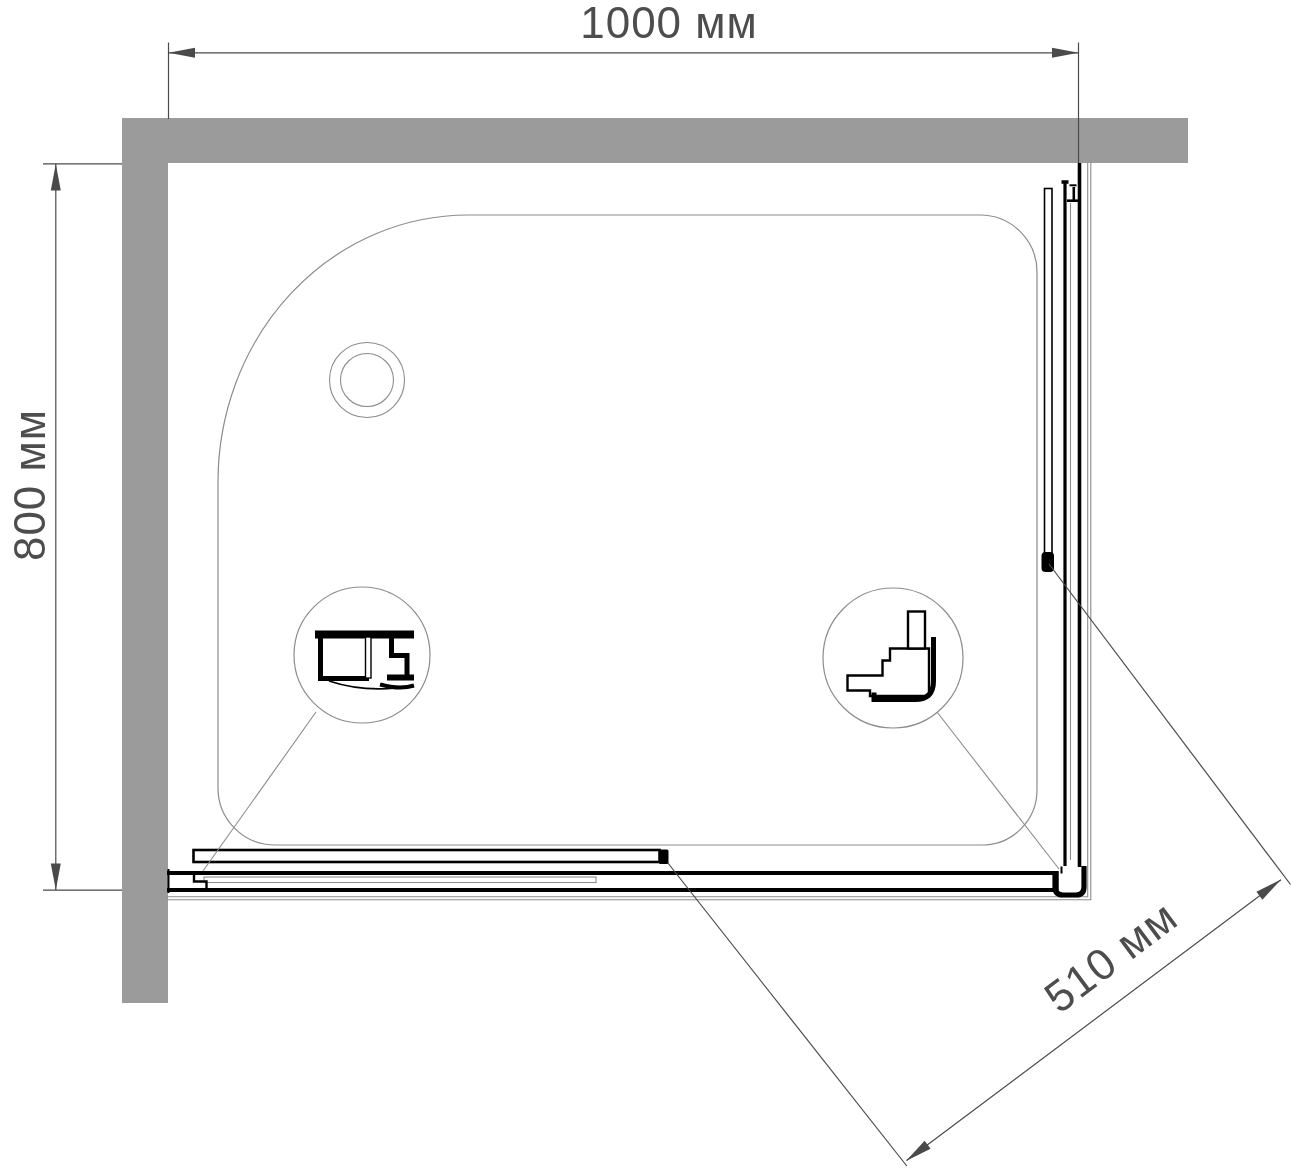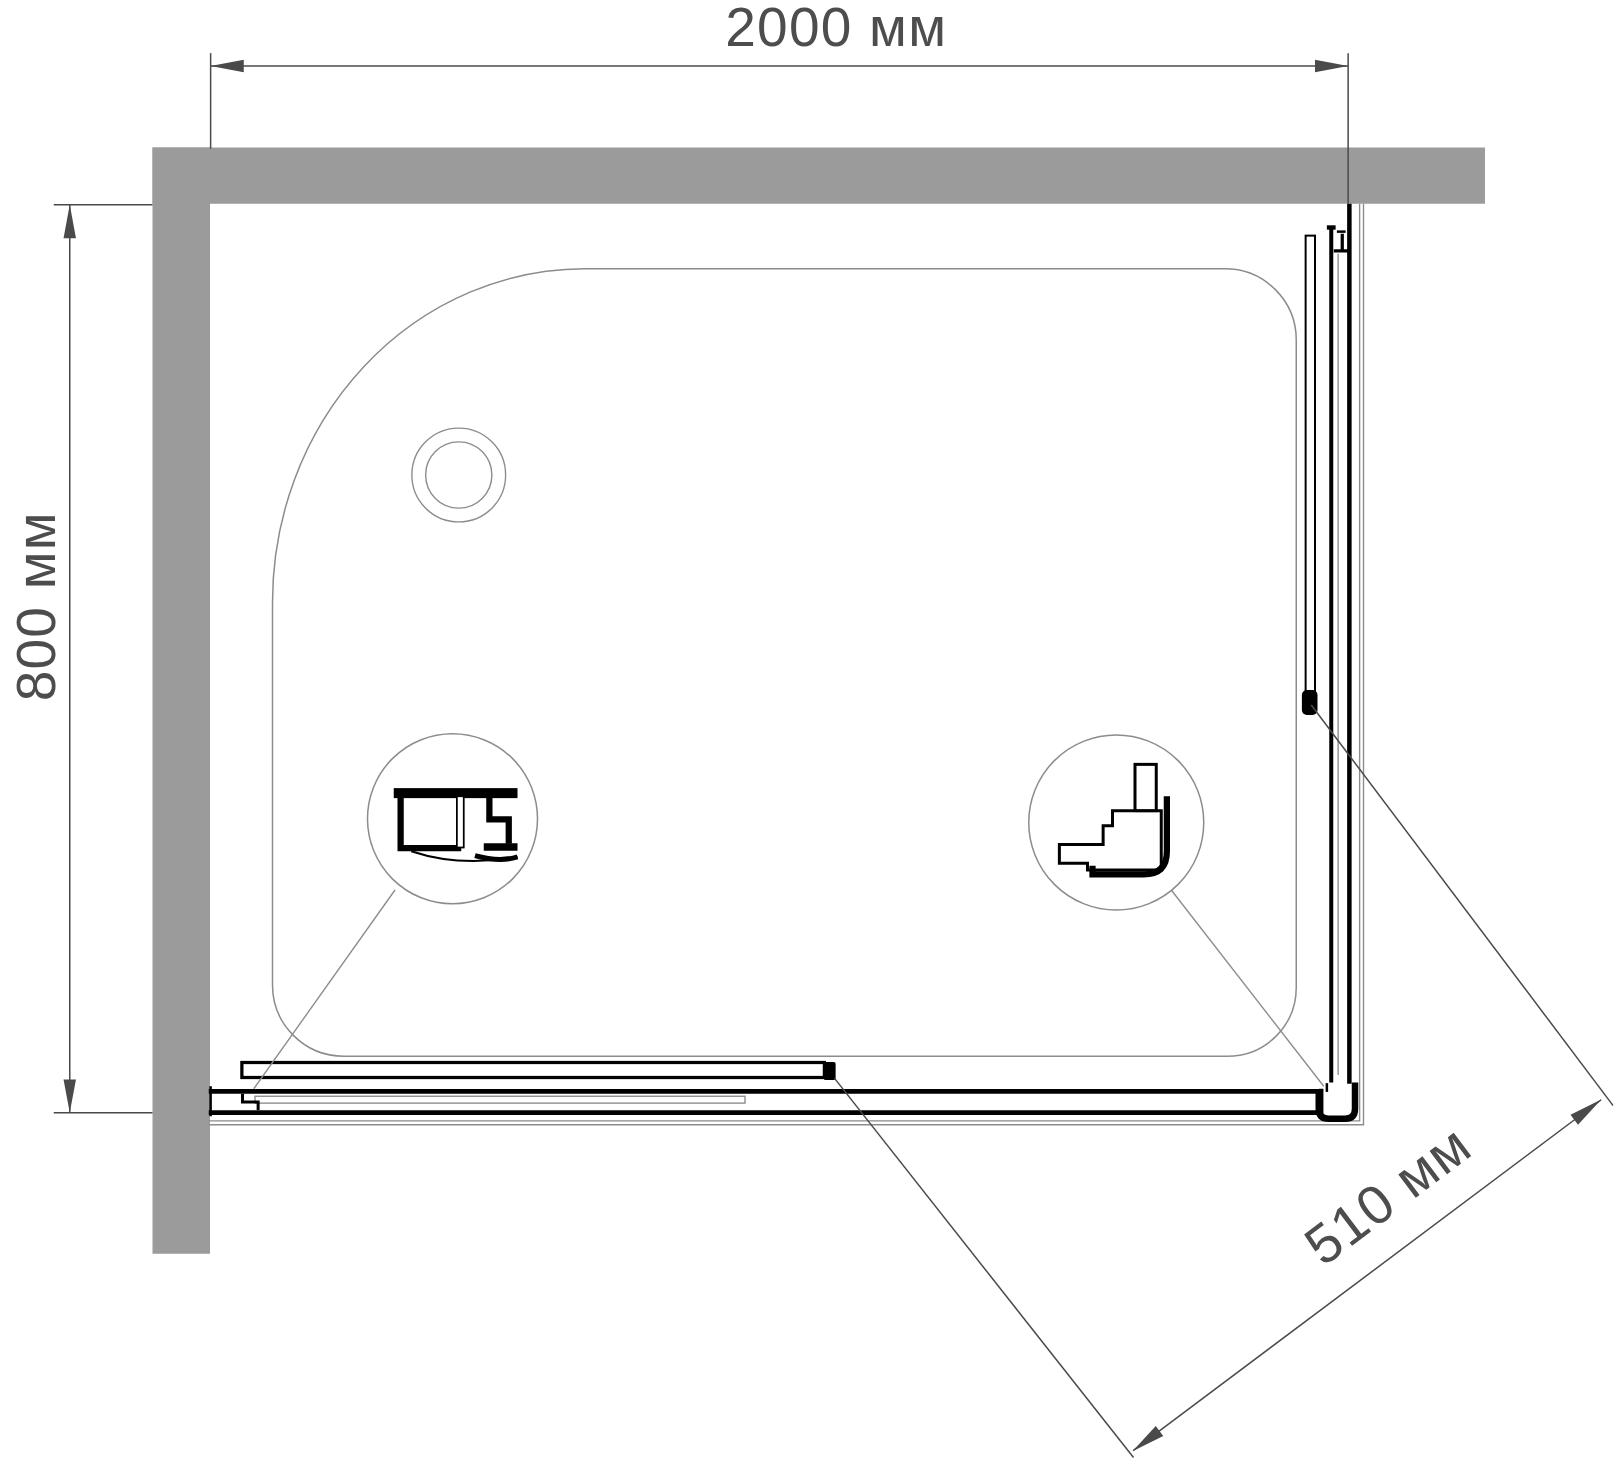--- a/index.html
+++ b/index.html
@@ -125,18 +125,18 @@
       <path class="leader" d="M 937 712 L 1059 869"></path>
       <circle class="detail-ring" cx="893" cy="658" r="70"></circle>
       <g>
         <path class="glass" stroke-width="2.4" d="M 890 648.5 H 929 V 696 H 870 V 690.5 H 847.5 V 675.5 H 882.5 V 660.5 H 890 Z"></path>
         <rect class="glass" stroke-width="2.4" x="908" y="611.5" width="17" height="37"></rect>
         <path class="blk" stroke-width="5" d="M 933.5 637 V 681 Q 933.5 699.5 915 699.5 H 874 V 692.5"></path>
       </g>
     </g>
   </svg>
 
-  <div id="label-width" class="dim-label">2000 мм</div>
+  <div id="label-width" class="dim-label">1000 мм</div>
 
   <div id="label-depth" class="dim-label">800 мм</div>
 
   <div id="label-opening" class="dim-label">510 мм</div>
 </div>
 
 </body></html>

